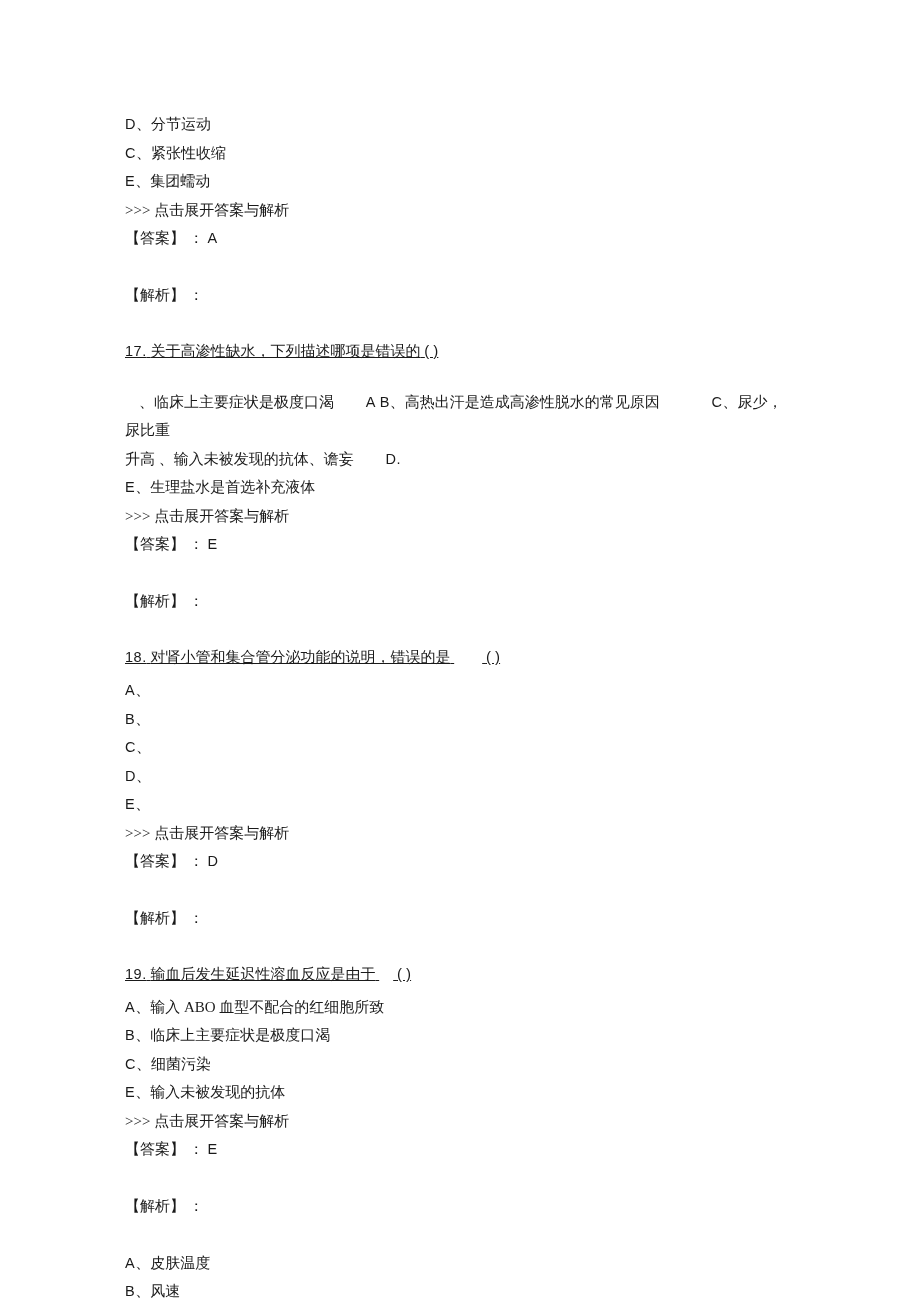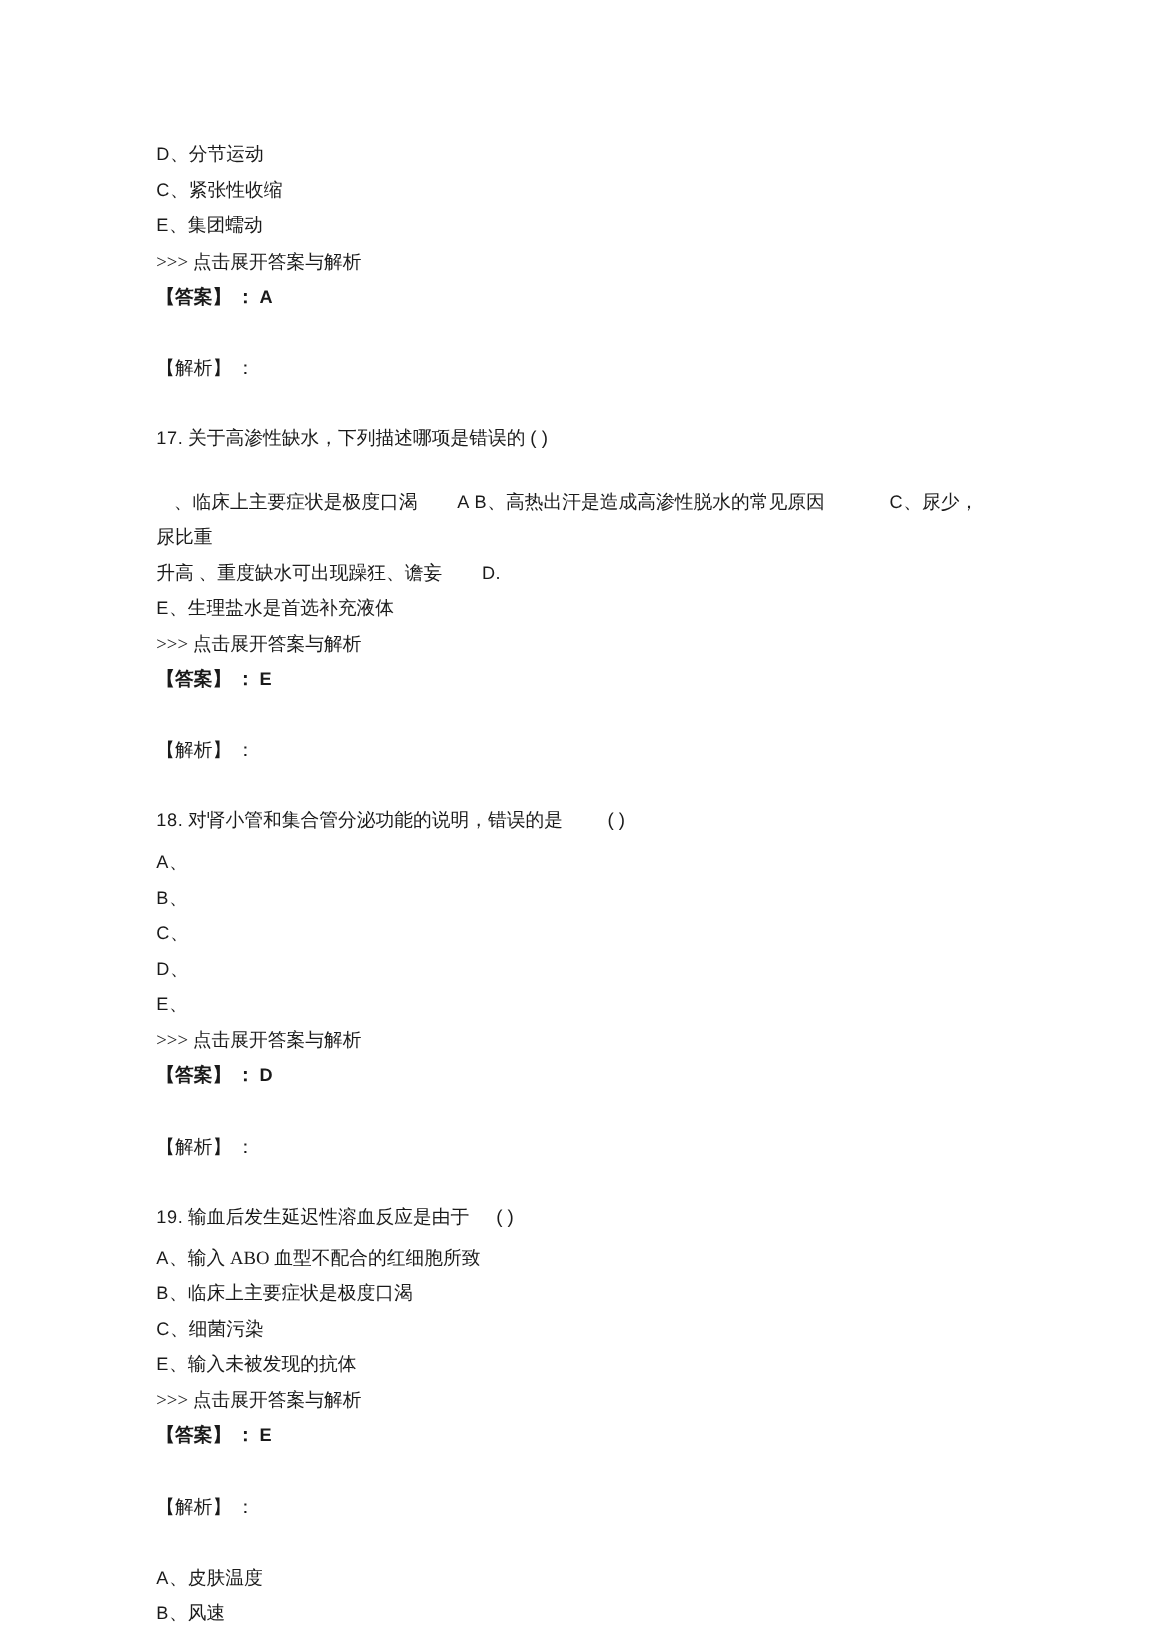--- a/index.html
+++ b/index.html
@@ -9,26 +9,26 @@
     font-size: 15px;
     color: #1a1a1a;
     line-height: 1.9;
   }
   .page {
     width: 920px;
     min-height: 1303px;
     padding: 110px 125px 60px 125px;
     box-sizing: border-box;
   }
-  .line { display: block; }
+  .line { display: block; text-decoration: underline; }
   .q-body { margin-bottom: 4px; }
   .q-block { margin-bottom: 28px; }
   .opt-line { display: block; }
   .link-line { display: block; }
-  .ans-line { display: block; font-weight: bold; }
+  .ans-line { display: block; }
   .exp-line { display: block; margin-top: 28px; }
   .q-num { display: inline; }
   .space-small { display: inline-block; width: 14px; }
   .space-med { display: inline-block; width: 28px; }
   .space-lg { display: inline-block; width: 48px; }
   .latin { font-family: Arial, sans-serif; font-size: 14.5px; letter-spacing: 0.5px; }
   .paren { font-family: Arial, sans-serif; }
 </style>
 </head>
 <body>
@@ -60,21 +60,21 @@
       <span class="paren">( )</span>
     </span>
     <div style="height:18px"></div>
     <span class="opt-line">
       <span class="space-small"></span><span>、临床上主要症状是极度口渴</span>
       <span class="space-med"></span><span class="latin">A</span>
       <span class="latin">B</span><span>、高热出汗是造成高渗性脱水的常见原因</span>
       <span class="space-lg"></span><span class="latin">C</span><span>、尿少，尿比重</span>
     </span>
     <span class="opt-line">
-      <span>升高  、重度缺水可出现躁狂、谵妄</span>
+      <span>升高  、输入未被发现的抗体、谵妄</span>
       <span class="space-med"></span><span class="latin">D.</span>
     </span>
     <span class="opt-line">
       <span class="latin">E</span><span>、生理盐水是首选补充液体</span>
     </span>
     <span class="link-line">&gt;&gt;&gt; 点击展开答案与解析</span>
     <span class="ans-line">
       <span>【答案】 ：</span>
       <span class="latin">E</span>
     </span>

